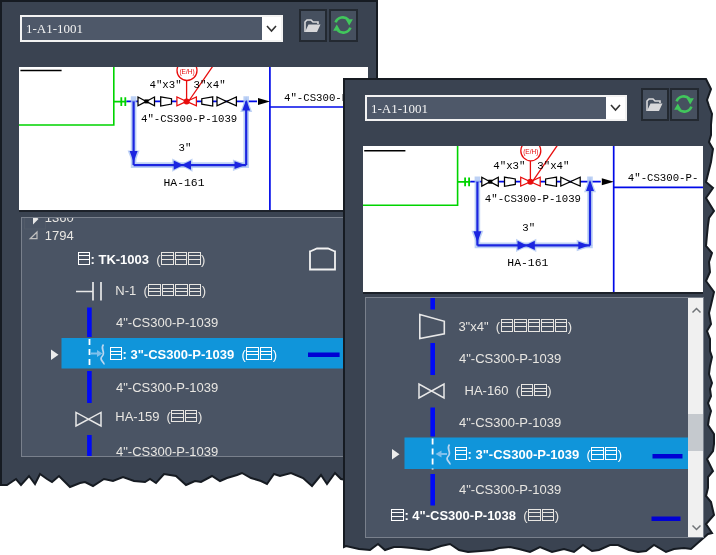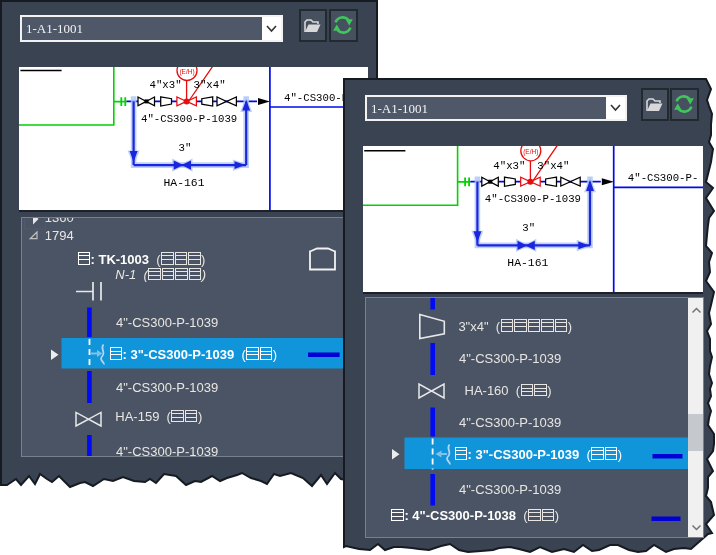--- a/index.html
+++ b/index.html
@@ -151,21 +151,21 @@
 
     <path d="M54 73.5 H71 M71 64 V82.5 M79 64 V82.5" stroke="#e8e8e8" stroke-width="1.7" fill="none"></path>
 
     <path d="M54 194.4 V208 L66.5 201.2 Z M79 194.4 V208 L66.5 201.2 Z" stroke="#e8e8e8" stroke-width="1.5" fill="none"></path>
 
     <rect x="286" y="134.5" width="31.6" height="4.5" fill="#0000d4"></rect>
   </svg>
   <div class="row" style="left:22.7px;top:-8px;">1360</div>
   <div class="row" style="left:22.7px;top:10px;">1794</div>
   <div class="row" style="left:55px;top:33.5px;"><b><i class="cjk"></i>: TK-1003</b>&nbsp; (<i class="cjk"></i><i class="cjk"></i><i class="cjk"></i>)</div>
-  <div class="row" style="left:93.3px;top:49px;font-style:italic;">N-1 &nbsp;(<i class="cjk"></i><i class="cjk"></i><i class="cjk"></i><i class="cjk"></i>)</div>
+  <div class="row" style="left:93.3px;top:65px;">N-1 &nbsp;(<i class="cjk"></i><i class="cjk"></i><i class="cjk"></i><i class="cjk"></i>)</div>
   <div class="row" style="left:94px;top:97px;">4"-CS300-P-1039</div>
   <div class="row" style="left:87px;top:128.5px;"><b><i class="cjk"></i>: 3"-CS300-P-1039</b>&nbsp; <span style="color:#fff">(<i class="cjk"></i><i class="cjk"></i>)</span></div>
   <div class="row" style="left:94px;top:161.5px;">4"-CS300-P-1039</div>
   <div class="row" style="left:93.3px;top:191px;">HA-159 &nbsp;(<i class="cjk"></i><i class="cjk"></i>)</div>
   <div class="row" style="left:94px;top:226px;">4"-CS300-P-1039</div>
 </div>
 </div>
 
 <div class="panel" id="frontp" style="left:343px;top:78px;width:373px;height:477px;">
 <svg class="bgsvg" width="373" height="477">

